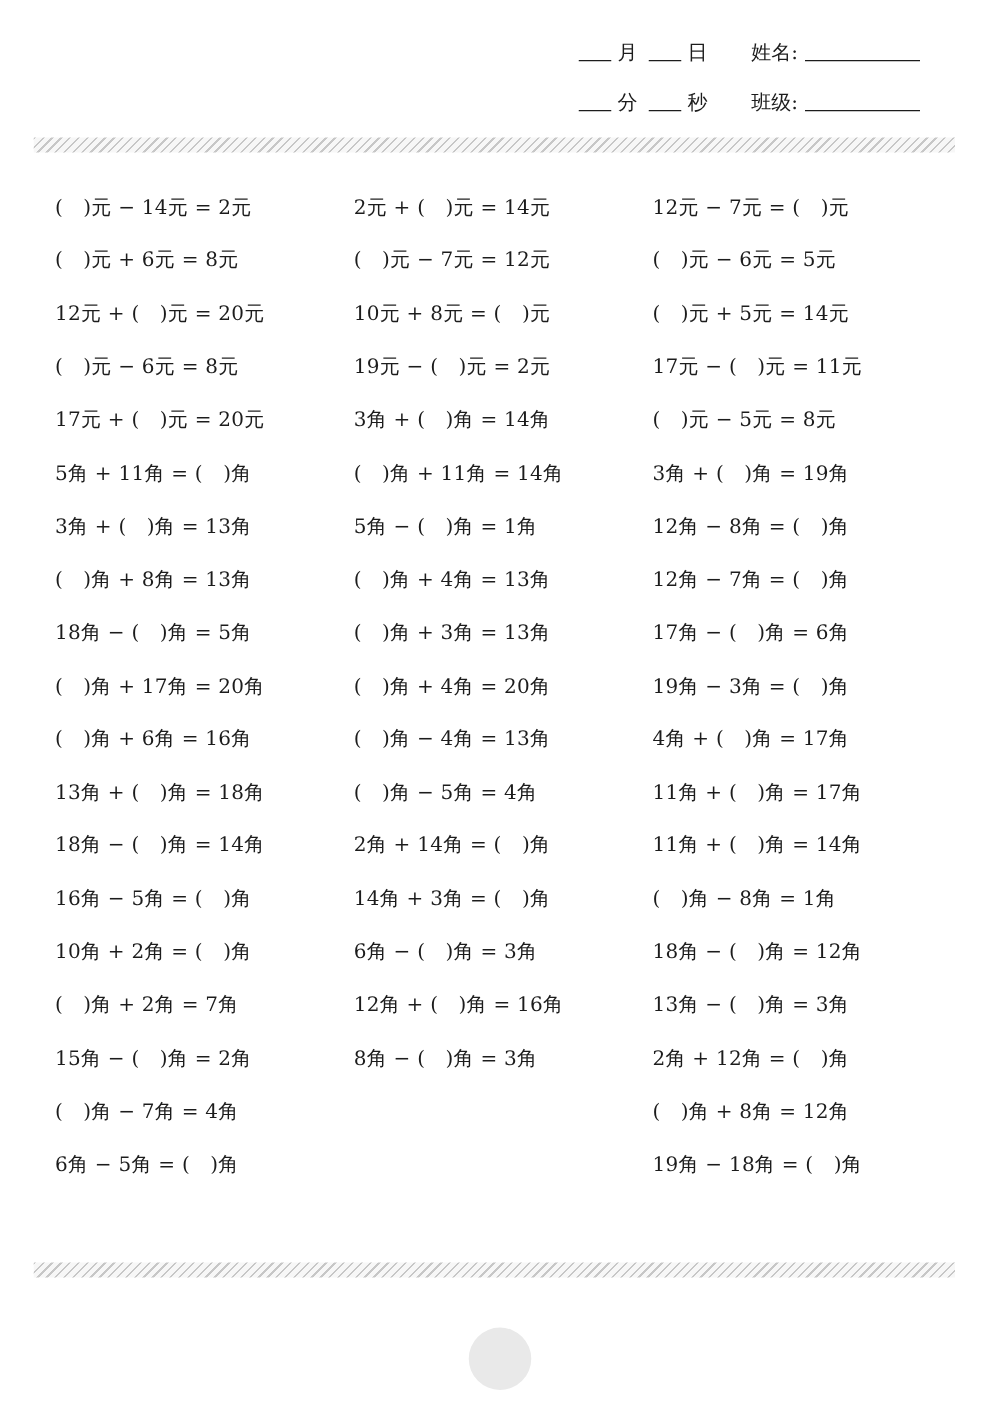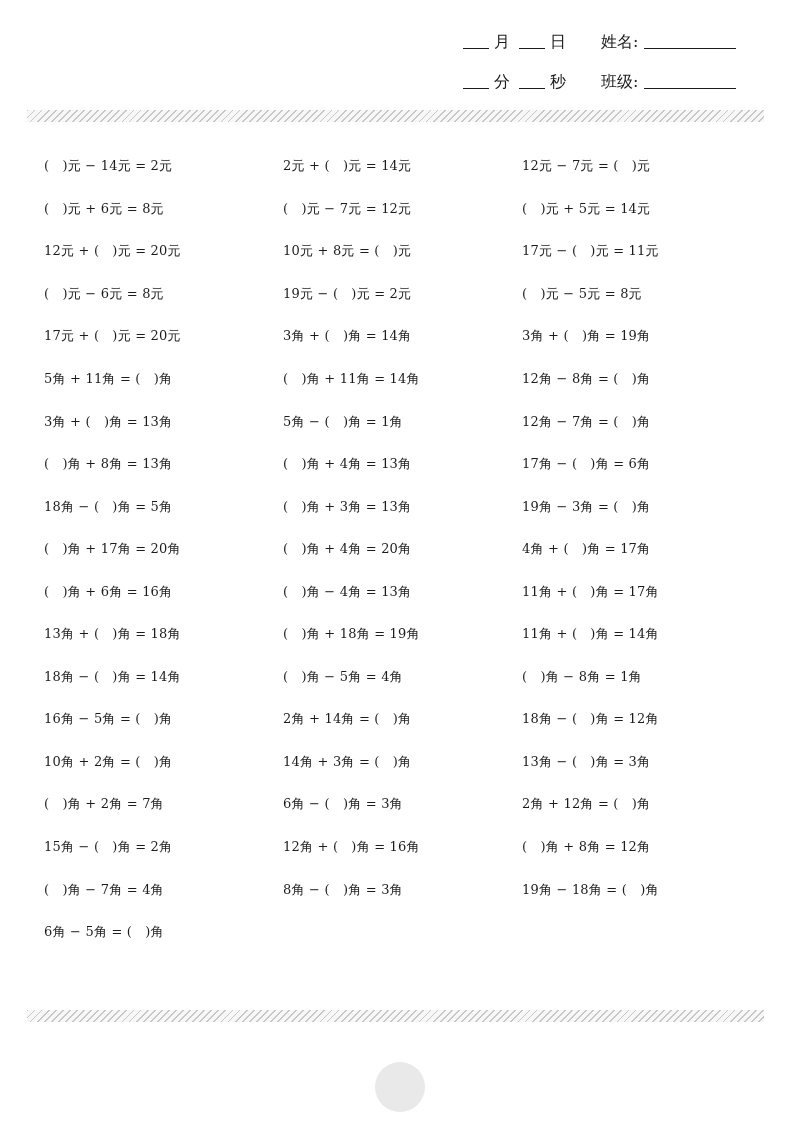--- a/index.html
+++ b/index.html
@@ -25,21 +25,21 @@
     position:absolute; left:27px; width:737px; height:12px;
     background:repeating-linear-gradient(135deg,#c7c7c7 0 1.3px,#f7f7f7 1.3px 5px);
   }
   .hatch-top { top:110px; }
   .hatch-bottom { top:1010px; }
   
   .grid { position:absolute; left:44px; top:145px; display:flex; }
   .col { width:239px; display:flex; flex-direction:column; }
   .problem {
     height:42.55px; display:flex; align-items:center;
-    font-size:13px; white-space:nowrap; letter-spacing:0.2px;
+    font-size:16px; white-space:nowrap; letter-spacing:0.2px;
   }
   
   .footer-dot {
     position:absolute; left:375px; top:1062px; width:50px; height:50px;
     border-radius:50%; background:#e9e9e9;
   }
 </style>
 </head>
 <body>
 
@@ -94,30 +94,30 @@
         <div class="problem">(　)元 − 7元 = 12元</div>
         <div class="problem">10元 + 8元 = (　)元</div>
         <div class="problem">19元 − (　)元 = 2元</div>
         <div class="problem">3角 + (　)角 = 14角</div>
         <div class="problem">(　)角 + 11角 = 14角</div>
         <div class="problem">5角 − (　)角 = 1角</div>
         <div class="problem">(　)角 + 4角 = 13角</div>
         <div class="problem">(　)角 + 3角 = 13角</div>
         <div class="problem">(　)角 + 4角 = 20角</div>
         <div class="problem">(　)角 − 4角 = 13角</div>
-        <div class="problem">(　)角 + 18角 = 19角</div>
         <div class="problem">(　)角 − 5角 = 4角</div>
         <div class="problem">2角 + 14角 = (　)角</div>
         <div class="problem">14角 + 3角 = (　)角</div>
         <div class="problem">6角 − (　)角 = 3角</div>
         <div class="problem">12角 + (　)角 = 16角</div>
         <div class="problem">8角 − (　)角 = 3角</div>
       </div>
       <div class="col">
         <div class="problem">12元 − 7元 = (　)元</div>
+        <div class="problem">(　)元 − 6元 = 5元</div>
         <div class="problem">(　)元 + 5元 = 14元</div>
         <div class="problem">17元 − (　)元 = 11元</div>
         <div class="problem">(　)元 − 5元 = 8元</div>
         <div class="problem">3角 + (　)角 = 19角</div>
         <div class="problem">12角 − 8角 = (　)角</div>
         <div class="problem">12角 − 7角 = (　)角</div>
         <div class="problem">17角 − (　)角 = 6角</div>
         <div class="problem">19角 − 3角 = (　)角</div>
         <div class="problem">4角 + (　)角 = 17角</div>
         <div class="problem">11角 + (　)角 = 17角</div>

